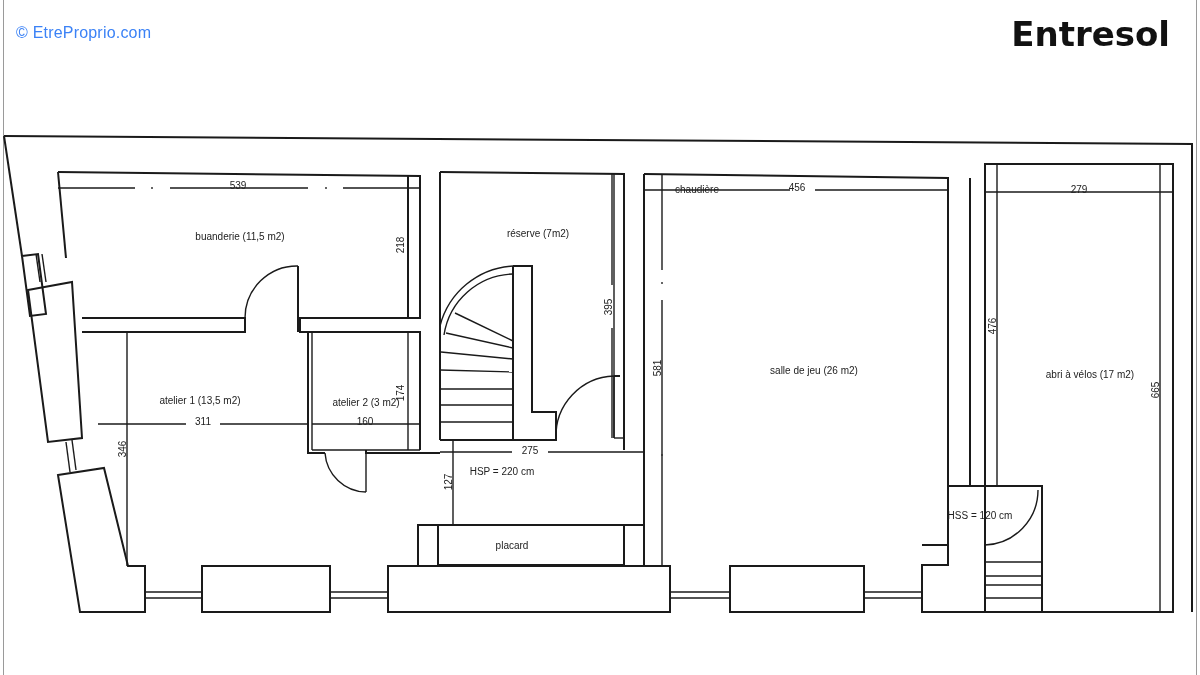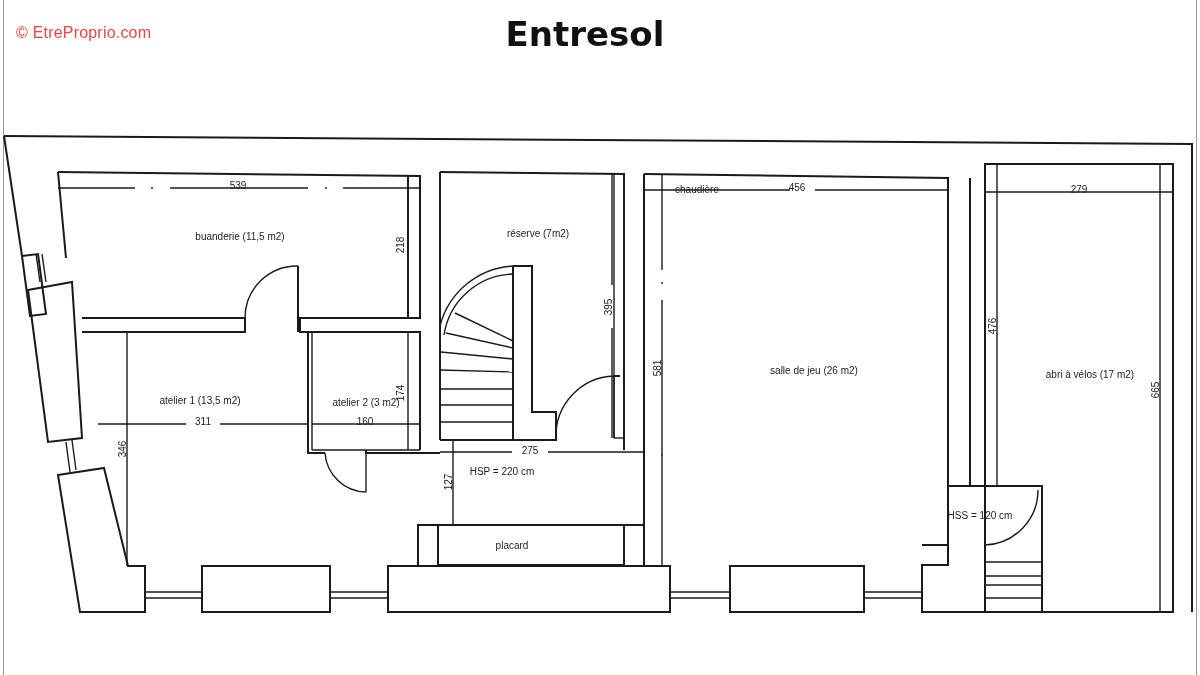--- a/index.html
+++ b/index.html
@@ -1,20 +1,20 @@
 <!DOCTYPE html>
 <html><head>
 <meta charset="utf-8">
 <style>
   html, body { margin: 0; padding: 0; background: #ffffff; }
   body { width: 1200px; height: 675px; position: relative; overflow: hidden; font-family: "Liberation Sans", sans-serif; }
   .frame-left { position: absolute; left: 3px; top: 0; width: 1px; height: 675px; background: #9a9a9a; }
   .frame-right { position: absolute; right: 3px; top: 0; width: 1px; height: 675px; background: #9a9a9a; }
-  .watermark { position: absolute; left: 16px; top: 24px; font-size: 16px; color: #ef4444; letter-spacing: 0.2px; }
-  .title { position: absolute; left: 0; width: 1170px; top: 14px; text-align: center; font-family: "DejaVu Sans", sans-serif; font-weight: bold; font-size: 34px; color: #111; }
+  .watermark { position: absolute; left: 16px; top: 24px; font-size: 16px; color: #3b82f6; letter-spacing: 0.2px; }
+  .title { position: absolute; left: 0; width: 1170px; top: 14px; text-align: right; font-family: "DejaVu Sans", sans-serif; font-weight: bold; font-size: 34px; color: #111; }
   svg.plan { position: absolute; left: 0; top: 0; }
   svg.plan .w { fill: none; stroke: #1a1a1a; stroke-width: 2; }
   svg.plan .t { fill: none; stroke: #1a1a1a; stroke-width: 1.4; }
   svg.plan .dot { fill: #333; }
   svg.plan text { font-family: "Liberation Sans", sans-serif; fill: #222; }
   .lbl { font-size: 10px; }
   .dim { font-size: 10px; }
 </style>
 </head>
 <body>

